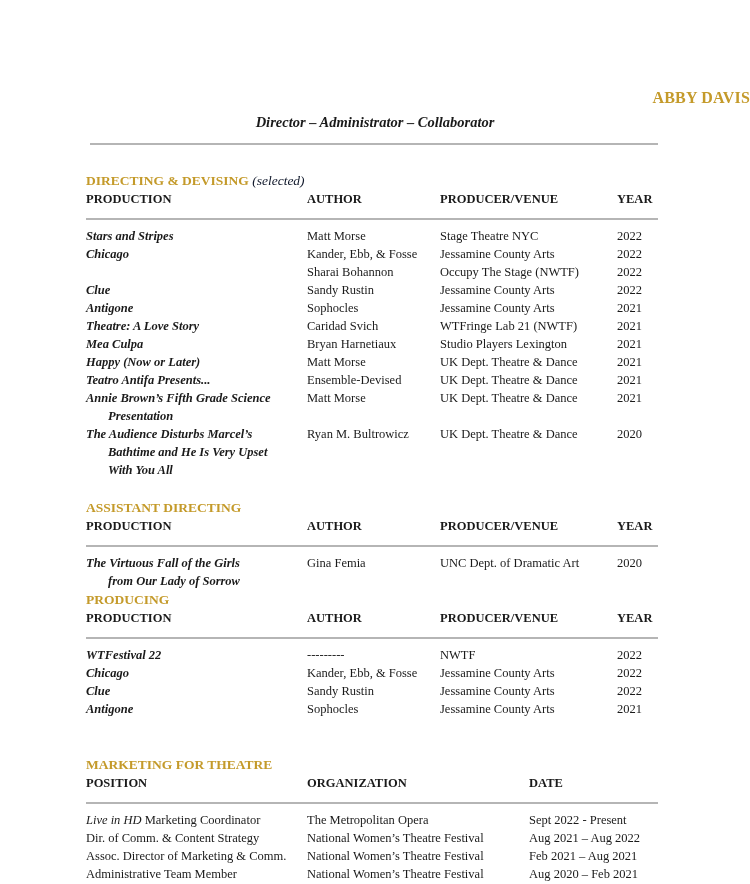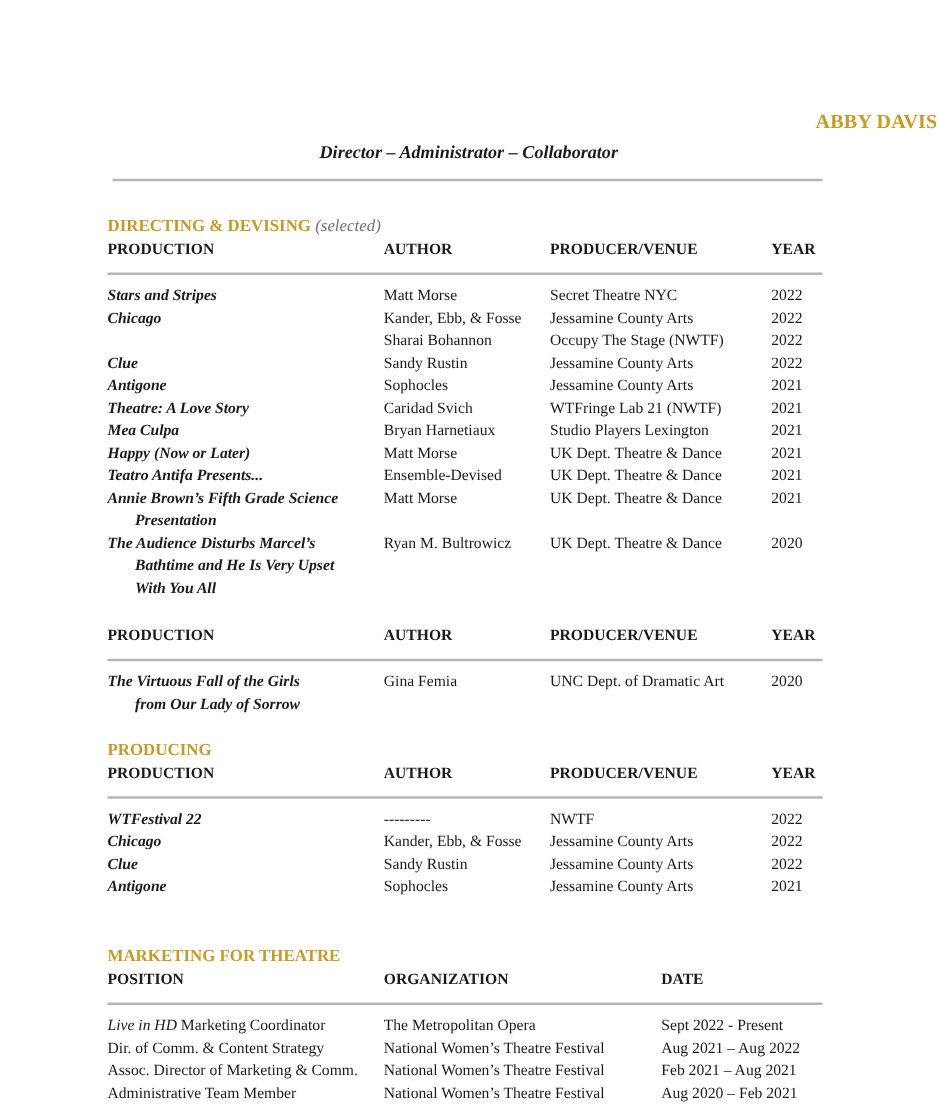--- a/index.html
+++ b/index.html
@@ -21,21 +21,21 @@
     }
     .rule-top {
       position: absolute; left: 90px; width: 568px; top: 143px; height: 0;
       border-top: 2px solid #b5b5b5;
     }
     .section { position: absolute; left: 86px; width: 572px; }
     .sec-title {
       color: #c49a2a; font-weight: bold; font-size: 13.5px; height: 18px; line-height: 18px;
       font-family: "Liberation Serif", serif;
     }
-    .sec-title .note { color: #737373; font-style: italic; font-weight: normal; }
+    .sec-title .note { color: #0f172a; font-style: italic; font-weight: normal; }
     .hdr { position: relative; height: 18px; line-height: 18px; font-size: 12.5px; font-weight: bold;
       font-family: "Liberation Serif", serif; }
     .hdr span, .row span { position: absolute; top: 0; white-space: nowrap; }
     .hrule { height: 0; border-top: 2px solid #b5b5b5; margin-top: 10px; margin-bottom: 7px; }
     .row { position: relative; font-size: 12.5px; line-height: 18px; font-family: "Liberation Serif", serif; }
     .prod { font-weight: bold; font-style: italic; }
     .c1 { left: 0; }
     .c2 { left: 221px; }
     .c3 { left: 354px; }
     .c4 { left: 531px; }
@@ -62,21 +62,21 @@
       <span class="c3">PRODUCER/VENUE</span>
       <span class="c4">YEAR</span>
     </div>
     <div class="hrule"></div>
     <div class="rows">
         <div class="row" style="min-height: 18px;">
           <span class="c1 prod prod-cell">
             <span style="position: static; display: block;">Stars and Stripes</span>
           </span>
           <span class="c2">Matt Morse</span>
-          <span class="c3">Secret Theatre NYC</span>
+          <span class="c3">Stage Theatre NYC</span>
           <span class="c4">2022</span>
         </div>
         <div class="row" style="min-height: 18px;">
           <span class="c1 prod prod-cell">
             <span style="position: static; display: block;">Chicago</span>
           </span>
           <span class="c2">Kander, Ebb, &amp; Fosse</span>
           <span class="c3">Jessamine County Arts</span>
           <span class="c4">2022</span>
         </div>
@@ -149,20 +149,21 @@
             <span style="position: static; display: block; padding-left: 22px;">With You All</span>
           </span>
           <span class="c2">Ryan M. Bultrowicz</span>
           <span class="c3">UK Dept. Theatre &amp; Dance</span>
           <span class="c4">2020</span>
         </div>
       </div>
   </div>
 
   <div class="section" id="sec-assistant" style="top:499px;">
+    <div class="sec-title">ASSISTANT DIRECTING</div>
     <div class="hdr">
       <span class="c1">PRODUCTION</span>
       <span class="c2">AUTHOR</span>
       <span class="c3">PRODUCER/VENUE</span>
       <span class="c4">YEAR</span>
     </div>
     <div class="hrule"></div>
     <div class="rows">
         <div class="row" style="min-height: 18px;">
           <span class="c1 prod prod-cell">

